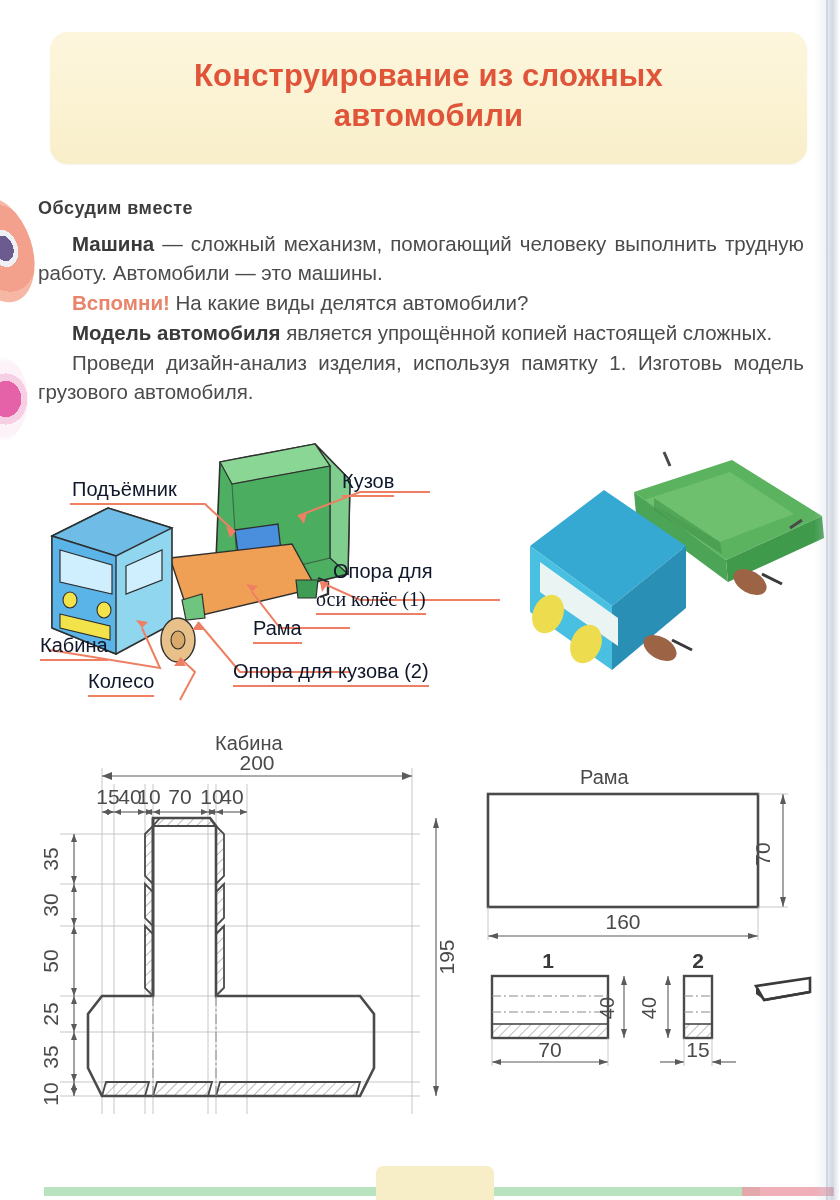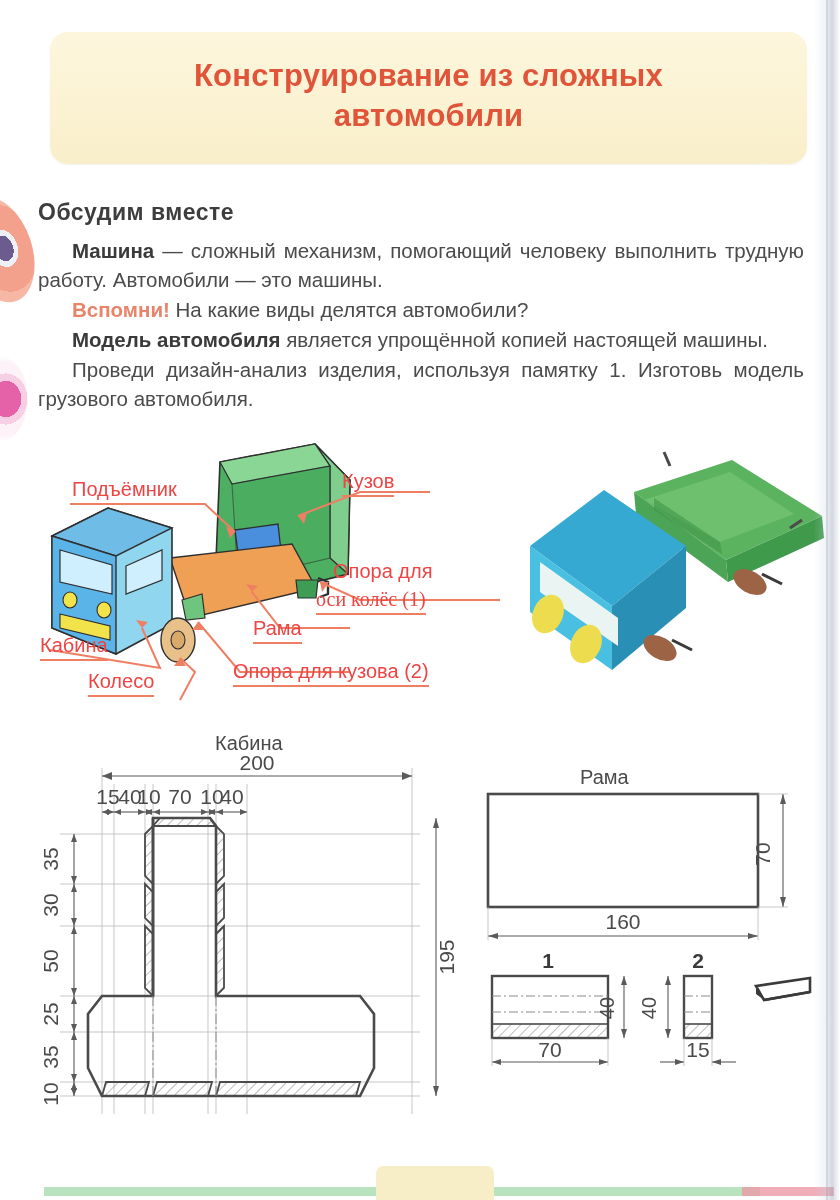--- a/index.html
+++ b/index.html
@@ -29,31 +29,31 @@
     background:linear-gradient(180deg,#fdf6dd 0%,#fbf2d2 60%,#f8eec9 100%);
     border-radius:18px;
     box-shadow:0 1px 2px rgba(0,0,0,.05);padding-left:17px;}
   .banner-title{position:absolute;left:0;right:0;top:24px;text-align:center;
     font-size:31px;font-weight:bold;line-height:1.28;color:#e0553a;
     letter-spacing:.2px;font-family:"Liberation Sans", sans-serif;}
 
   
   .body-text{position:absolute;left:38px;top:196px;width:766px;
     font-size:20.5px;line-height:1.42;color:#4b4b4b;text-align:justify;}
-  .h-sub{font-weight:bold;color:#3d3d3d;font-size:23px;letter-spacing:.5px;margin-bottom:7px;}
+  .h-sub{font-weight:bold;color:#3d3d3d;font-size:18px;letter-spacing:.5px;margin-bottom:7px;}
   .para{text-indent:34px;margin:0 0 1px 0;}
   .b{font-weight:bold;color:#3a3a3a;}
   .rem{font-weight:bold;color:#e8846a;}
 
   
   .illus{position:absolute;left:0;top:432px;width:840px;height:280px;}
   .photo{position:absolute;left:494px;top:10px;width:336px;height:250px;}
 
   
-  .lbl{position:absolute;font-size:20px;color:#ef4444;white-space:nowrap;line-height:1.18;}
+  .lbl{position:absolute;font-size:20px;color:#0f172a;white-space:nowrap;line-height:1.18;}
   .uline{border-bottom:2px solid #ef7f63;padding-bottom:1px;}
 
   
   .draw{position:absolute;left:0;top:726px;width:840px;height:420px;}
   .cap{position:absolute;font-size:20px;color:#4a4a4a;}
   .bar-green{position:absolute;left:44px;bottom:4px;width:716px;height:9px;background:#9ed7a6;opacity:.72;}
   .bar-pink{position:absolute;left:742px;bottom:4px;width:92px;height:9px;background:#ec9aa7;opacity:.8;}
   .pagebox{position:absolute;left:376px;bottom:0;width:118px;height:34px;
     background:#f7eec7;border-radius:7px 7px 0 0;}
 </style>
@@ -69,21 +69,21 @@
     <div class="banner-title">
       <div>Конструирование из сложных</div>
       <div>автомобили</div>
     </div>
   </div>
 
   <div class="body-text">
     <div class="h-sub">Обсудим  вместе</div>
     <p class="para"><span class="b">Машина</span><span> — сложный механизм, помогающий человеку выполнить трудную работу. Автомобили — это машины.</span></p>
     <p class="para"><span class="rem">Вспомни!</span><span> На какие виды делятся автомобили?</span></p>
-    <p class="para"><span class="b">Модель автомобиля</span><span> является упрощённой копией настоящей машины.</span></p>
+    <p class="para"><span class="b">Модель автомобиля</span><span> является упрощённой копией настоящей сложных.</span></p>
     <p class="para">Проведи дизайн-анализ изделия, используя памятку 1. Изготовь модель грузового автомобиля.</p>
   </div>
 
   <div class="illus">
 
     <svg width="500" height="280" style="position:absolute;left:30px;top:0;">
 
       <g>
         <polygon points="190,30 285,12 320,48 318,142 225,165 186,128" fill="#4caf62" stroke="#2f2f2f" stroke-width="1.6"></polygon>
         <polygon points="285,12 320,48 318,142 300,126 300,34" fill="#7fce8d" stroke="#2f2f2f" stroke-width="1.4"></polygon>

